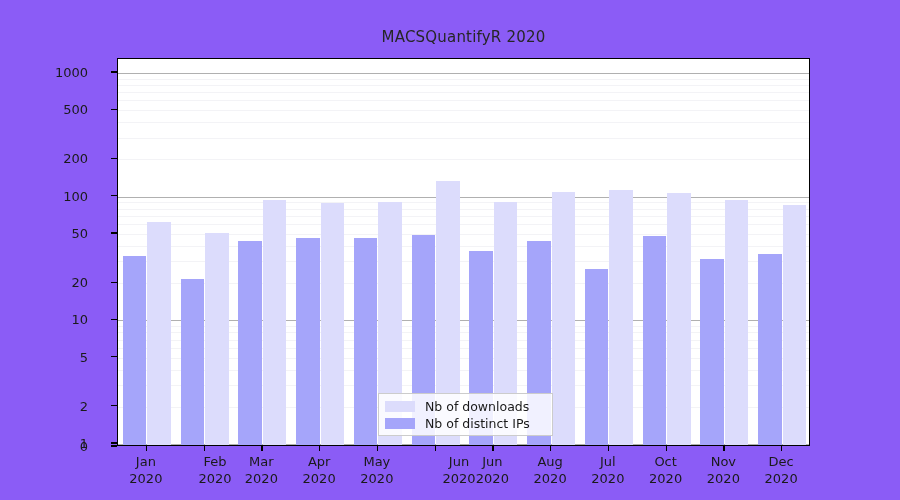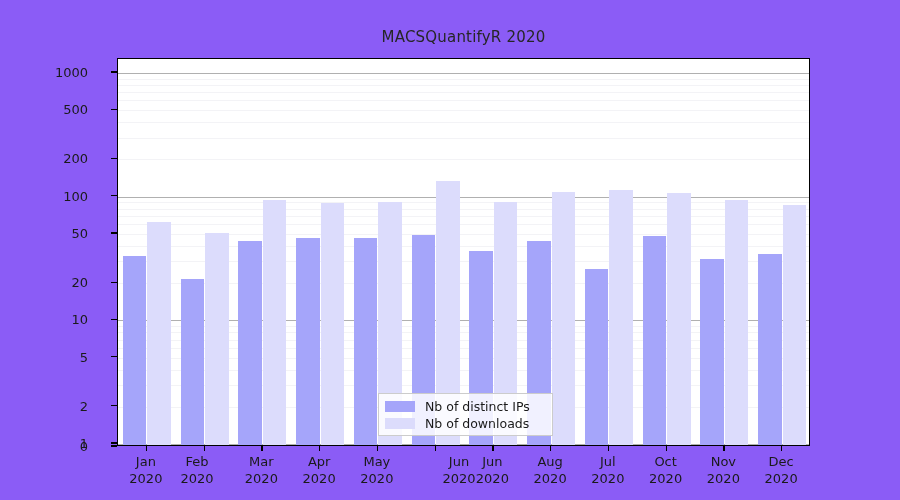--- a/index.html
+++ b/index.html
@@ -195,26 +195,26 @@
         <div class="bar dl" title="Nb of downloads Oct 2020: 103" style="left: 549.13px; width: 23.5px; height: 251.92px; background: rgb(220, 220, 252);"></div>
         <div class="bar ips" title="Nb of distinct IPs Nov 2020: 30" style="left: 582.38px; width: 23.5px; height: 185.67px; background: rgb(165, 165, 250);"></div>
         <div class="bar dl" title="Nb of downloads Nov 2020: 90" style="left: 606.88px; width: 23.5px; height: 244.67px; background: rgb(220, 220, 252);"></div>
         <div class="bar ips" title="Nb of distinct IPs Dec 2020: 33" style="left: 640.13px; width: 23.5px; height: 190.79px; background: rgb(165, 165, 250);"></div>
         <div class="bar dl" title="Nb of downloads Dec 2020: 82" style="left: 664.63px; width: 23.5px; height: 239.67px; background: rgb(220, 220, 252);"></div>
       </div>
   </div>
 
   <div id="legend">
       <div class="legend-row">
+        <div class="legend-swatch" style="background: rgb(220, 220, 252);"></div>
+        <div class="legend-label">Nb of downloads</div>
+      </div>
+      <div class="legend-row">
         <div class="legend-swatch" style="background: rgb(165, 165, 250);"></div>
         <div class="legend-label">Nb of distinct IPs</div>
-      </div>
-      <div class="legend-row">
-        <div class="legend-swatch" style="background: rgb(220, 220, 252);"></div>
-        <div class="legend-label">Nb of downloads</div>
       </div>
     </div>
 
 <div class="ytick-label" style="top: 446px;">0</div>
     <div class="ytick-mark" style="top: 445.4px;"></div>
     <div class="ytick-label" style="top: 443px;">1</div>
     <div class="ytick-mark" style="top: 442.4px;"></div>
     <div class="ytick-label" style="top: 405.773px;">2</div>
     <div class="ytick-mark" style="top: 405.173px;"></div>
     <div class="ytick-label" style="top: 356.561px;">5</div>
@@ -232,21 +232,21 @@
     <div class="ytick-label" style="top: 109.227px;">500</div>
     <div class="ytick-mark" style="top: 108.627px;"></div>
     <div class="ytick-label" style="top: 72px;">1000</div>
     <div class="ytick-mark" style="top: 71.4px;"></div>
     <div class="xtick-mark" style="left: 145.88px;"></div>
     <div class="xtick-label" style="left: 145.88px;">
       <span>Jan</span>
       <span>2020</span>
     </div>
     <div class="xtick-mark" style="left: 203.63px;"></div>
-    <div class="xtick-label" style="left: 197px;">
+    <div class="xtick-label" style="left: 215px;">
       <span>Feb</span>
       <span>2020</span>
     </div>
     <div class="xtick-mark" style="left: 261.38px;"></div>
     <div class="xtick-label" style="left: 261.38px;">
       <span>Mar</span>
       <span>2020</span>
     </div>
     <div class="xtick-mark" style="left: 319.13px;"></div>
     <div class="xtick-label" style="left: 319.13px;">

